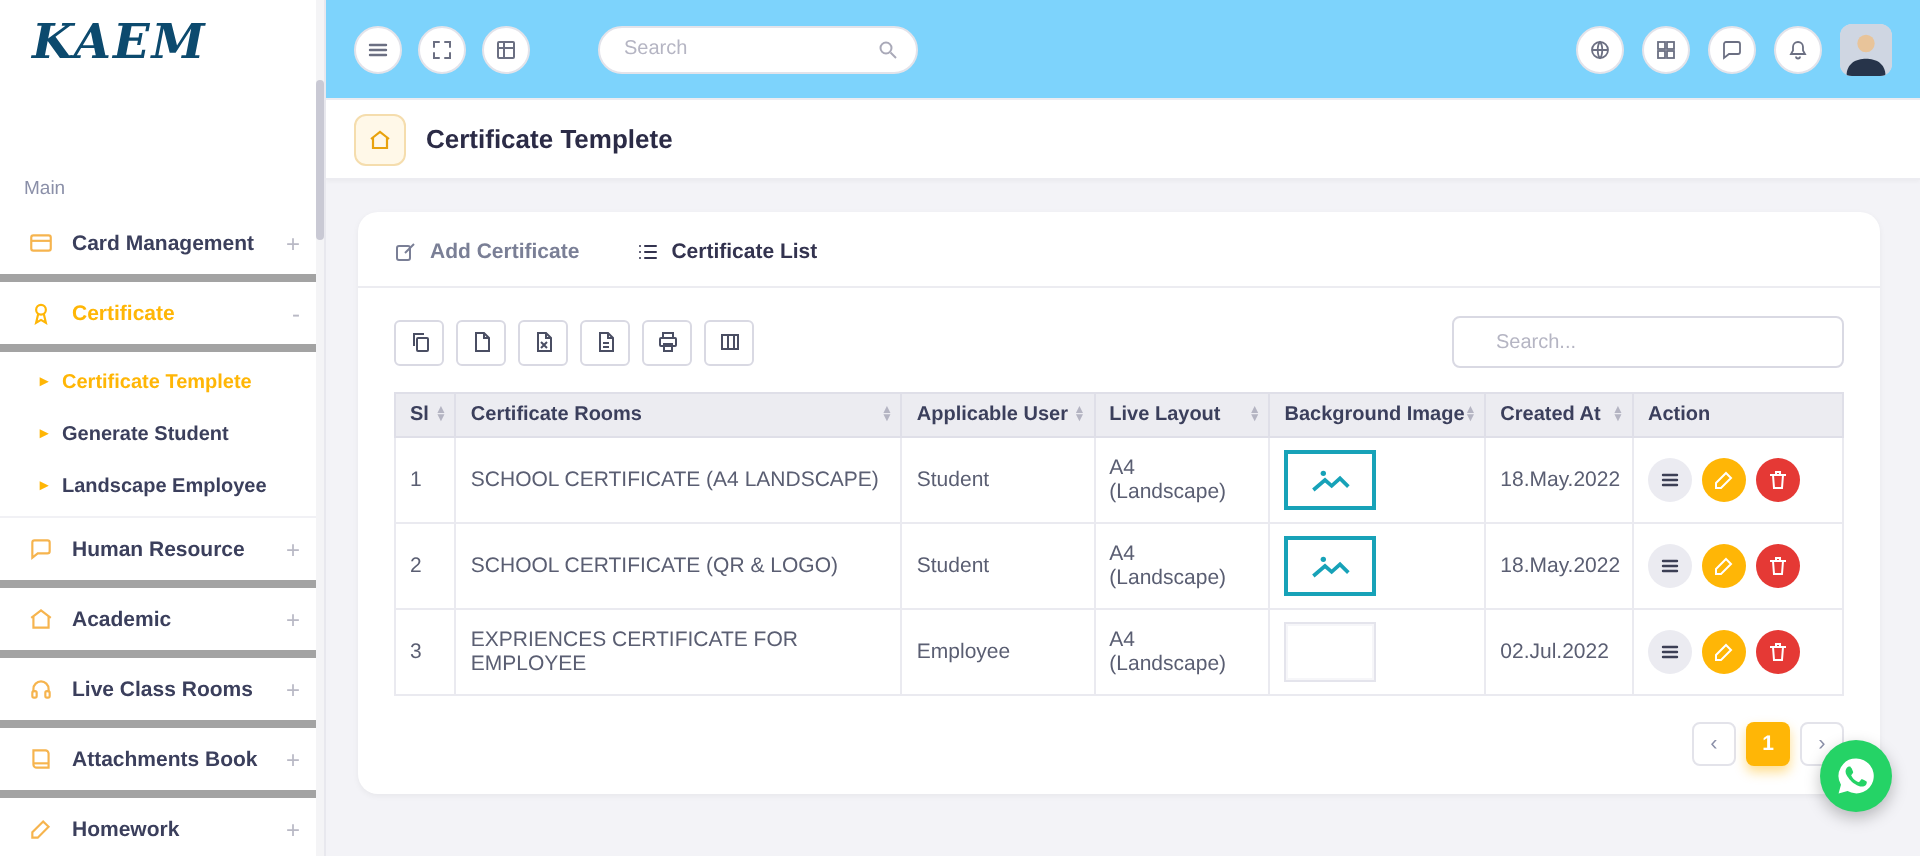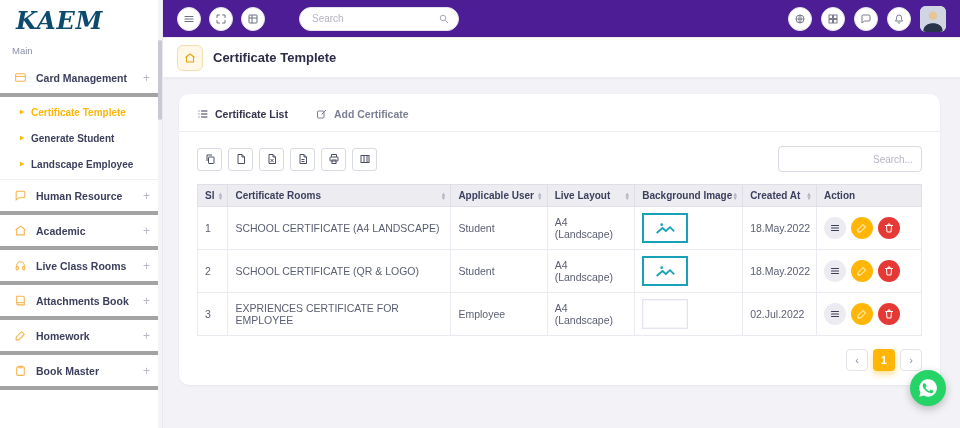--- a/index.html
+++ b/index.html
@@ -8,36 +8,36 @@
   }
   *{box-sizing:border-box;margin:0;padding:0;font-family:"Liberation Sans",sans-serif;}
   html,body{width:960px;height:428px;overflow:hidden;background:#f3f3f7;}
   body{display:flex;position:relative;}
 
   
   .sidebar{width:163px;flex-shrink:0;background:#fff;border-right:1px solid #e8e8ee;position:relative;}
   .sb-scroll{position:absolute;right:0;top:0;width:4px;height:100%;background:#f4f4f6;}
   .sb-thumb{width:4px;height:80px;background:#c9c9d4;border-radius:2px;margin-top:40px;}
   .logo{font-family:"DejaVu Serif",serif;font-style:italic;font-weight:bold;font-size:24px;color:#0c4a6e;padding:6px 0 2px 16px;letter-spacing:1px;cursor:pointer;}
-  .section-label{font-size:9.5px;color:#8a8fa8;padding:8px 0 6px 12px;}
+  .section-label{font-size:9.5px;color:#8a8fa8;padding:8px 0 6px 12px;margin-top:44px;}
   .nav-item{height:35px;display:flex;align-items:center;gap:9px;padding:0 12px 0 14px;border-bottom:4px solid #a3a3a3;font-size:10.5px;font-weight:bold;color:var(--ink);cursor:pointer;}
   .nav-item .nav-icon{color:#f6b44e;display:flex;}
   .nav-item.active,.nav-item.active .nav-icon{color:var(--accent);}
   .nav-toggle{margin-left:auto;color:#b9b9c5;font-weight:normal;font-size:12px;}
   .nav-sub{border-bottom:1px solid #f1f1f5;padding:2px 0;}
   .nav-sub-item{height:26px;display:flex;align-items:center;gap:7px;padding-left:20px;font-size:10px;font-weight:bold;color:var(--ink);cursor:pointer;}
   .nav-sub-item .caret{color:var(--accent);font-size:8px;line-height:1;}
   .nav-sub-item.active{color:var(--accent);}
   svg{display:block;}
   .ic{width:13px;height:13px;}
   .ic-s{width:12px;height:12px;}
 
   
   .main{flex:1;display:flex;flex-direction:column;min-width:0;}
-  .topbar{height:38px;background:#4c1d95;display:flex;align-items:center;gap:8px;padding:0 14px;border-bottom:1px solid var(--line);}
+  .topbar{height:50px;background:#7dd3fc;display:flex;align-items:center;gap:8px;padding:0 14px;border-bottom:1px solid var(--line);}
   .circle-btn{width:24px;height:24px;border-radius:50%;border:1px solid #e3e3ea;display:flex;align-items:center;justify-content:center;color:#6b6f82;background:#fff;cursor:pointer;flex-shrink:0;}
   .top-search{position:relative;margin-left:26px;}
   .top-search input{width:160px;height:24px;border:1px solid #e3e3ea;border-radius:13px;padding:0 26px 0 12px;font-size:10px;color:#555;outline:none;}
   .top-search input::placeholder{color:#b5b5c3;}
   .top-search .mag{position:absolute;right:9px;top:6px;color:#a9a9b8;}
   .top-right{margin-left:auto;display:flex;align-items:center;gap:9px;}
   .avatar{width:26px;height:26px;border-radius:6px;overflow:hidden;background:#d9dde6;cursor:pointer;}
 
   .breadcrumb-bar{height:40px;background:#fff;display:flex;align-items:center;gap:10px;padding:0 14px;border-bottom:1px solid var(--line);box-shadow:0 1px 2px rgba(0,0,0,.03);}
   .home-btn{width:26px;height:26px;border:1px solid #f5ddad;background:#fff8e8;border-radius:6px;display:flex;align-items:center;justify-content:center;color:#e8a20c;cursor:pointer;}
@@ -46,21 +46,21 @@
   .content{flex:1;padding:16px 20px 0 16px;position:relative;}
   .card{background:#fff;border-radius:10px;box-shadow:0 1px 3px rgba(0,0,0,.05);padding-bottom:10px;}
   .tabs{display:flex;gap:28px;padding:14px 18px 0;border-bottom:1px solid var(--line);}
   .tab{display:flex;align-items:center;gap:6px;padding-bottom:11px;font-size:10.5px;font-weight:bold;color:#7a7f96;cursor:pointer;}
   .tab.active{color:#33334f;}
   .tab .tab-icon{color:currentColor;display:flex;}
 
   .toolbar{display:flex;align-items:center;padding:14px 18px 12px;}
   .tool-btn{width:25px;height:23px;border:1px solid #d9d9e3;border-radius:3px;background:#fff;display:flex;align-items:center;justify-content:center;color:#4a4e63;margin-right:6px;cursor:pointer;}
   .tbl-search{margin-left:auto;}
-  .tbl-search input{width:144px;height:26px;border:1px solid #d9d9e3;border-radius:4px;padding:0 8px;font-size:10px;color:#555;outline:none;text-align:right;}
+  .tbl-search input{width:196px;height:26px;border:1px solid #d9d9e3;border-radius:4px;padding:0 21px;font-size:10px;color:#555;outline:none;}
   .tbl-search input::placeholder{color:#b5b5c3;}
 
   table{width:calc(100% - 36px);margin:0 18px;border-collapse:collapse;table-layout:fixed;font-size:10.5px;}
   thead th{background:#ececf1;border:1px solid #dfdfe8;padding:5px 7px;text-align:left;font-size:10px;color:var(--ink);position:relative;cursor:pointer;white-space:nowrap;overflow:hidden;}
   tbody td{border:1px solid #eaeaf0;padding:6px 7px;color:#5a5e72;vertical-align:middle;background:#fff;}
   .sort{position:absolute;right:4px;top:50%;transform:translateY(-50%);display:flex;flex-direction:column;font-size:6px;line-height:4.5px;color:#b4b4c2;}
   .sort::before{content:"▲";}
   .sort::after{content:"▼";}
   .name-cell{text-transform:uppercase;}
 
@@ -95,20 +95,30 @@
     <span class="nav-icon">
         <svg class="ic" viewBox="0 0 24 24" fill="none" stroke="currentColor" stroke-width="2">
           <rect x="3" y="5" width="18" height="14" rx="2"></rect>
           <path d="M3 10h18"></path>
         </svg>
       </span>
     <span>Card Management</span>
     <span class="nav-toggle">+</span>
   </div>
 
+  <div class="nav-item active">
+    <span class="nav-icon">
+        <svg class="ic" viewBox="0 0 24 24" fill="none" stroke="currentColor" stroke-width="2">
+          <circle cx="12" cy="9" r="4.5"></circle>
+          <path d="M9.5 12.5L7.5 21l4.5-2.6L16.5 21l-2-8.5"></path>
+        </svg>
+      </span>
+    <span>Certificate</span>
+    <span class="nav-toggle">-</span>
+  </div>
 
   <div class="nav-sub">
     <div class="nav-sub-item active">
       <span class="caret">▸</span>
       <span>Certificate Templete</span>
     </div>
     <div class="nav-sub-item">
       <span class="caret">▸</span>
       <span>Generate Student</span>
     </div>
@@ -264,36 +274,36 @@
           <path d="M5 10v10h14V10"></path>
         </svg>
       </button>
     <div class="page-title">Certificate Templete</div>
   </div>
 
   <div class="content">
     <div class="card">
 
       <div class="tabs">
-        <div class="tab active">
-          <span class="tab-icon">
-              <svg class="ic-s" viewBox="0 0 24 24" fill="none" stroke="currentColor" stroke-width="2" stroke-linecap="round">
-                <path d="M9 6h11M9 12h11M9 18h11M4 6h.01M4 12h.01M4 18h.01"></path>
-              </svg>
-            </span>
-          <span>Certificate List</span>
-        </div>
         <div class="tab">
           <span class="tab-icon">
               <svg class="ic-s" viewBox="0 0 24 24" fill="none" stroke="currentColor" stroke-width="2">
                 <rect x="3" y="6" width="13" height="14" rx="2"></rect>
                 <path d="M11 13L20 4"></path>
               </svg>
             </span>
           <span>Add Certificate</span>
+        </div>
+        <div class="tab active">
+          <span class="tab-icon">
+              <svg class="ic-s" viewBox="0 0 24 24" fill="none" stroke="currentColor" stroke-width="2" stroke-linecap="round">
+                <path d="M9 6h11M9 12h11M9 18h11M4 6h.01M4 12h.01M4 18h.01"></path>
+              </svg>
+            </span>
+          <span>Certificate List</span>
         </div>
       </div>
 
       <div class="toolbar">
         <button class="tool-btn">
             <svg class="ic-s" viewBox="0 0 24 24" fill="none" stroke="currentColor" stroke-width="2">
               <rect x="9" y="8" width="11" height="13" rx="1"></rect>
               <path d="M6 16V4h10"></path>
             </svg>
           </button>

